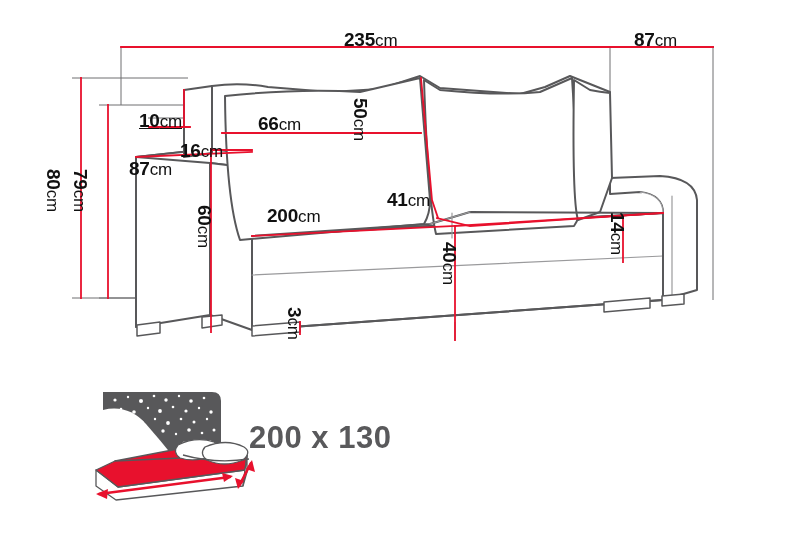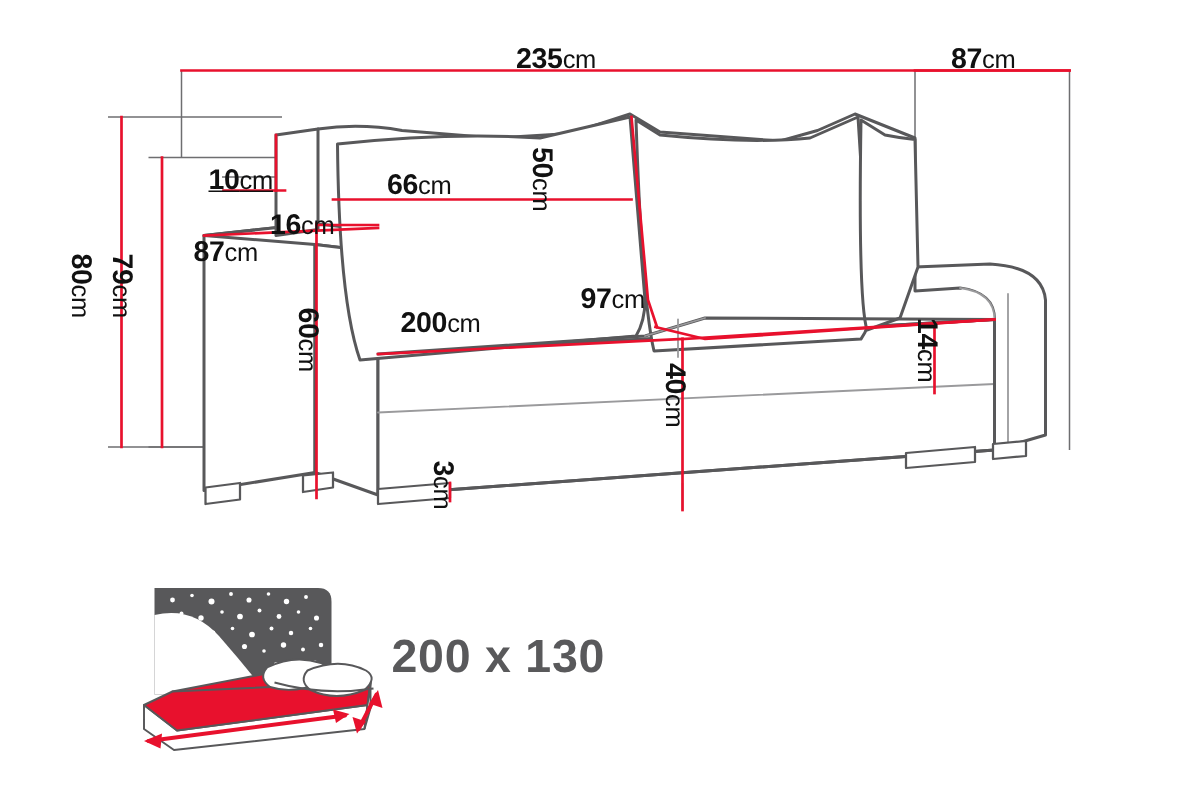--- a/index.html
+++ b/index.html
@@ -43,21 +43,20 @@
     transform-origin: left top;
     transform: rotate(90deg);
   }
   .bed-size-text {
     position: absolute;
     color: #59595b;
     font-weight: bold;
     font-size: 31px;
     letter-spacing: 0.5px;
     white-space: nowrap;
-    margin-left: 12px;
   }
 </style>
 </head>
 <body>
 
 <div id="stage">
 
   <svg id="drawing-svg" viewBox="0 0 800 533">
 
     <g fill="none" stroke="#6e6e70" stroke-width="1">
@@ -271,21 +270,21 @@
 
   <div class="dim-label vert" style="left:90px; top:169px;">
     <span class="num">79</span><span class="unit">cm</span>
   </div>
 
   <div class="dim-label vert" style="left:214px; top:205px;">
     <span class="num">60</span><span class="unit">cm</span>
   </div>
 
   <div class="dim-label" style="left:387px; top:190px;">
-    <span class="num">97</span><span class="unit">cm</span>
+    <span class="num">41</span><span class="unit">cm</span>
   </div>
 
   <div class="dim-label" style="left:267px; top:206px;text-align:right;">
     <span class="num">200</span><span class="unit">cm</span>
   </div>
 
   <div class="dim-label vert" style="left:459px; top:242px;">
     <span class="num">40</span><span class="unit">cm</span>
   </div>
 

